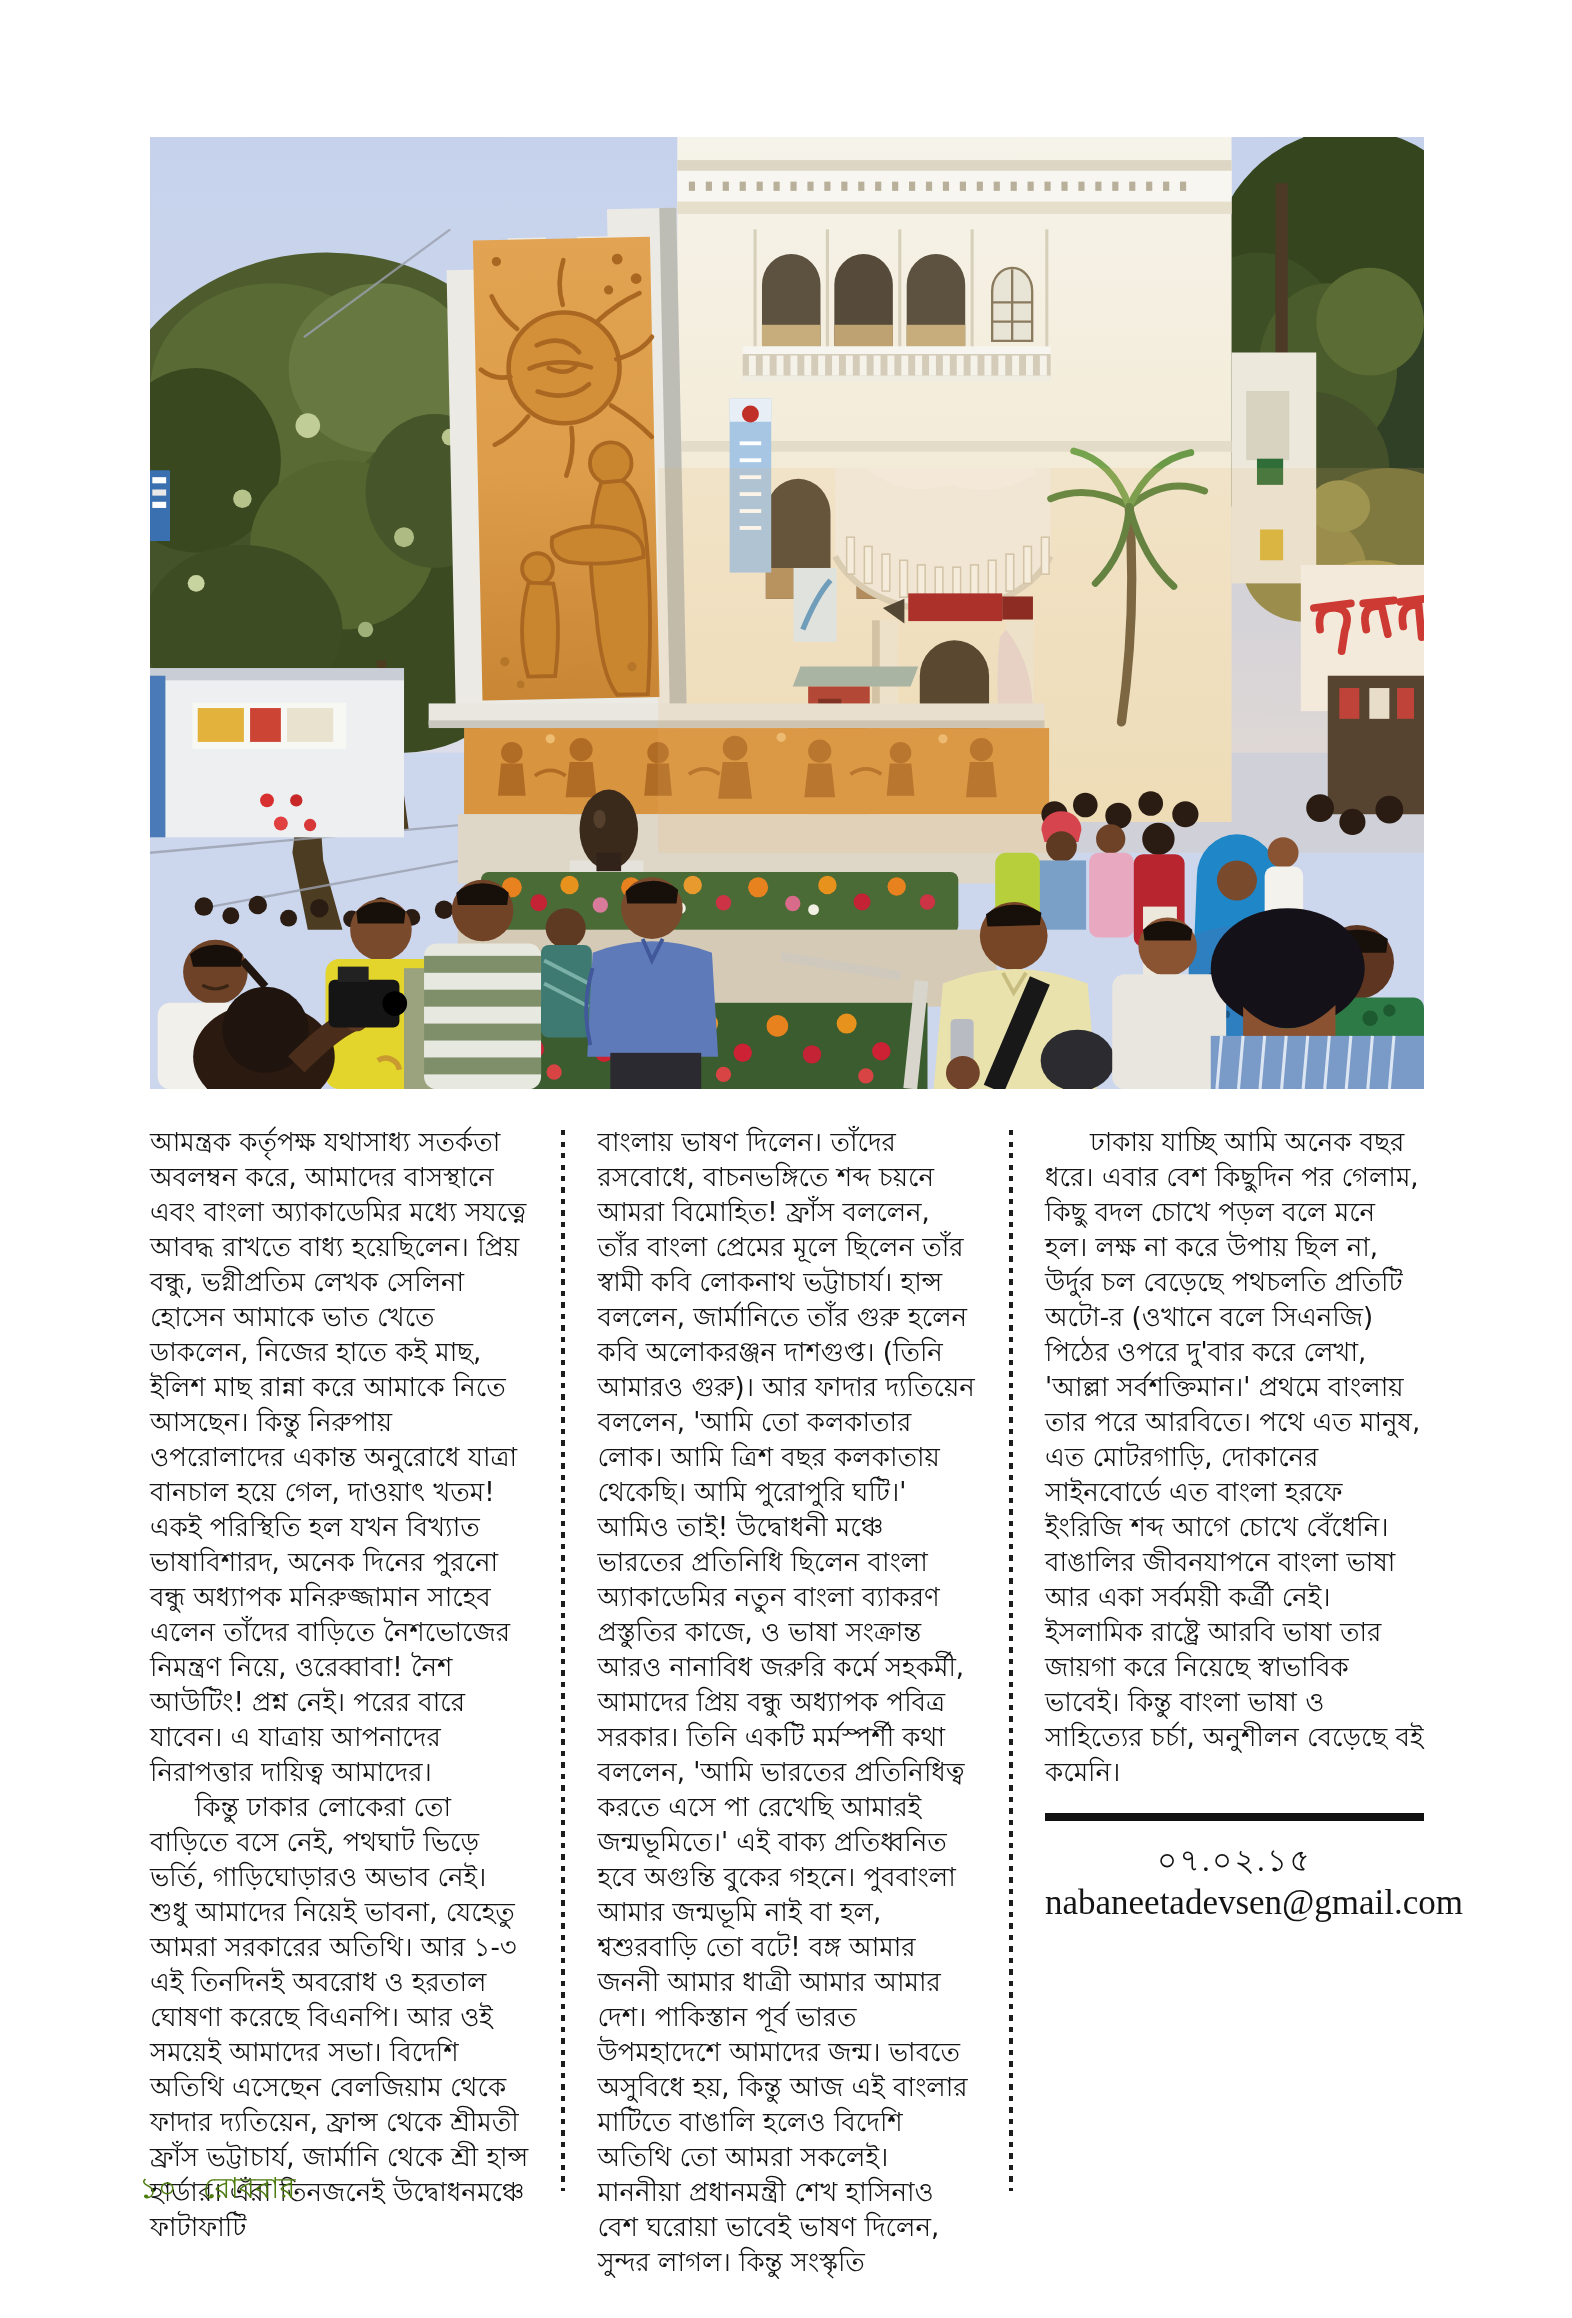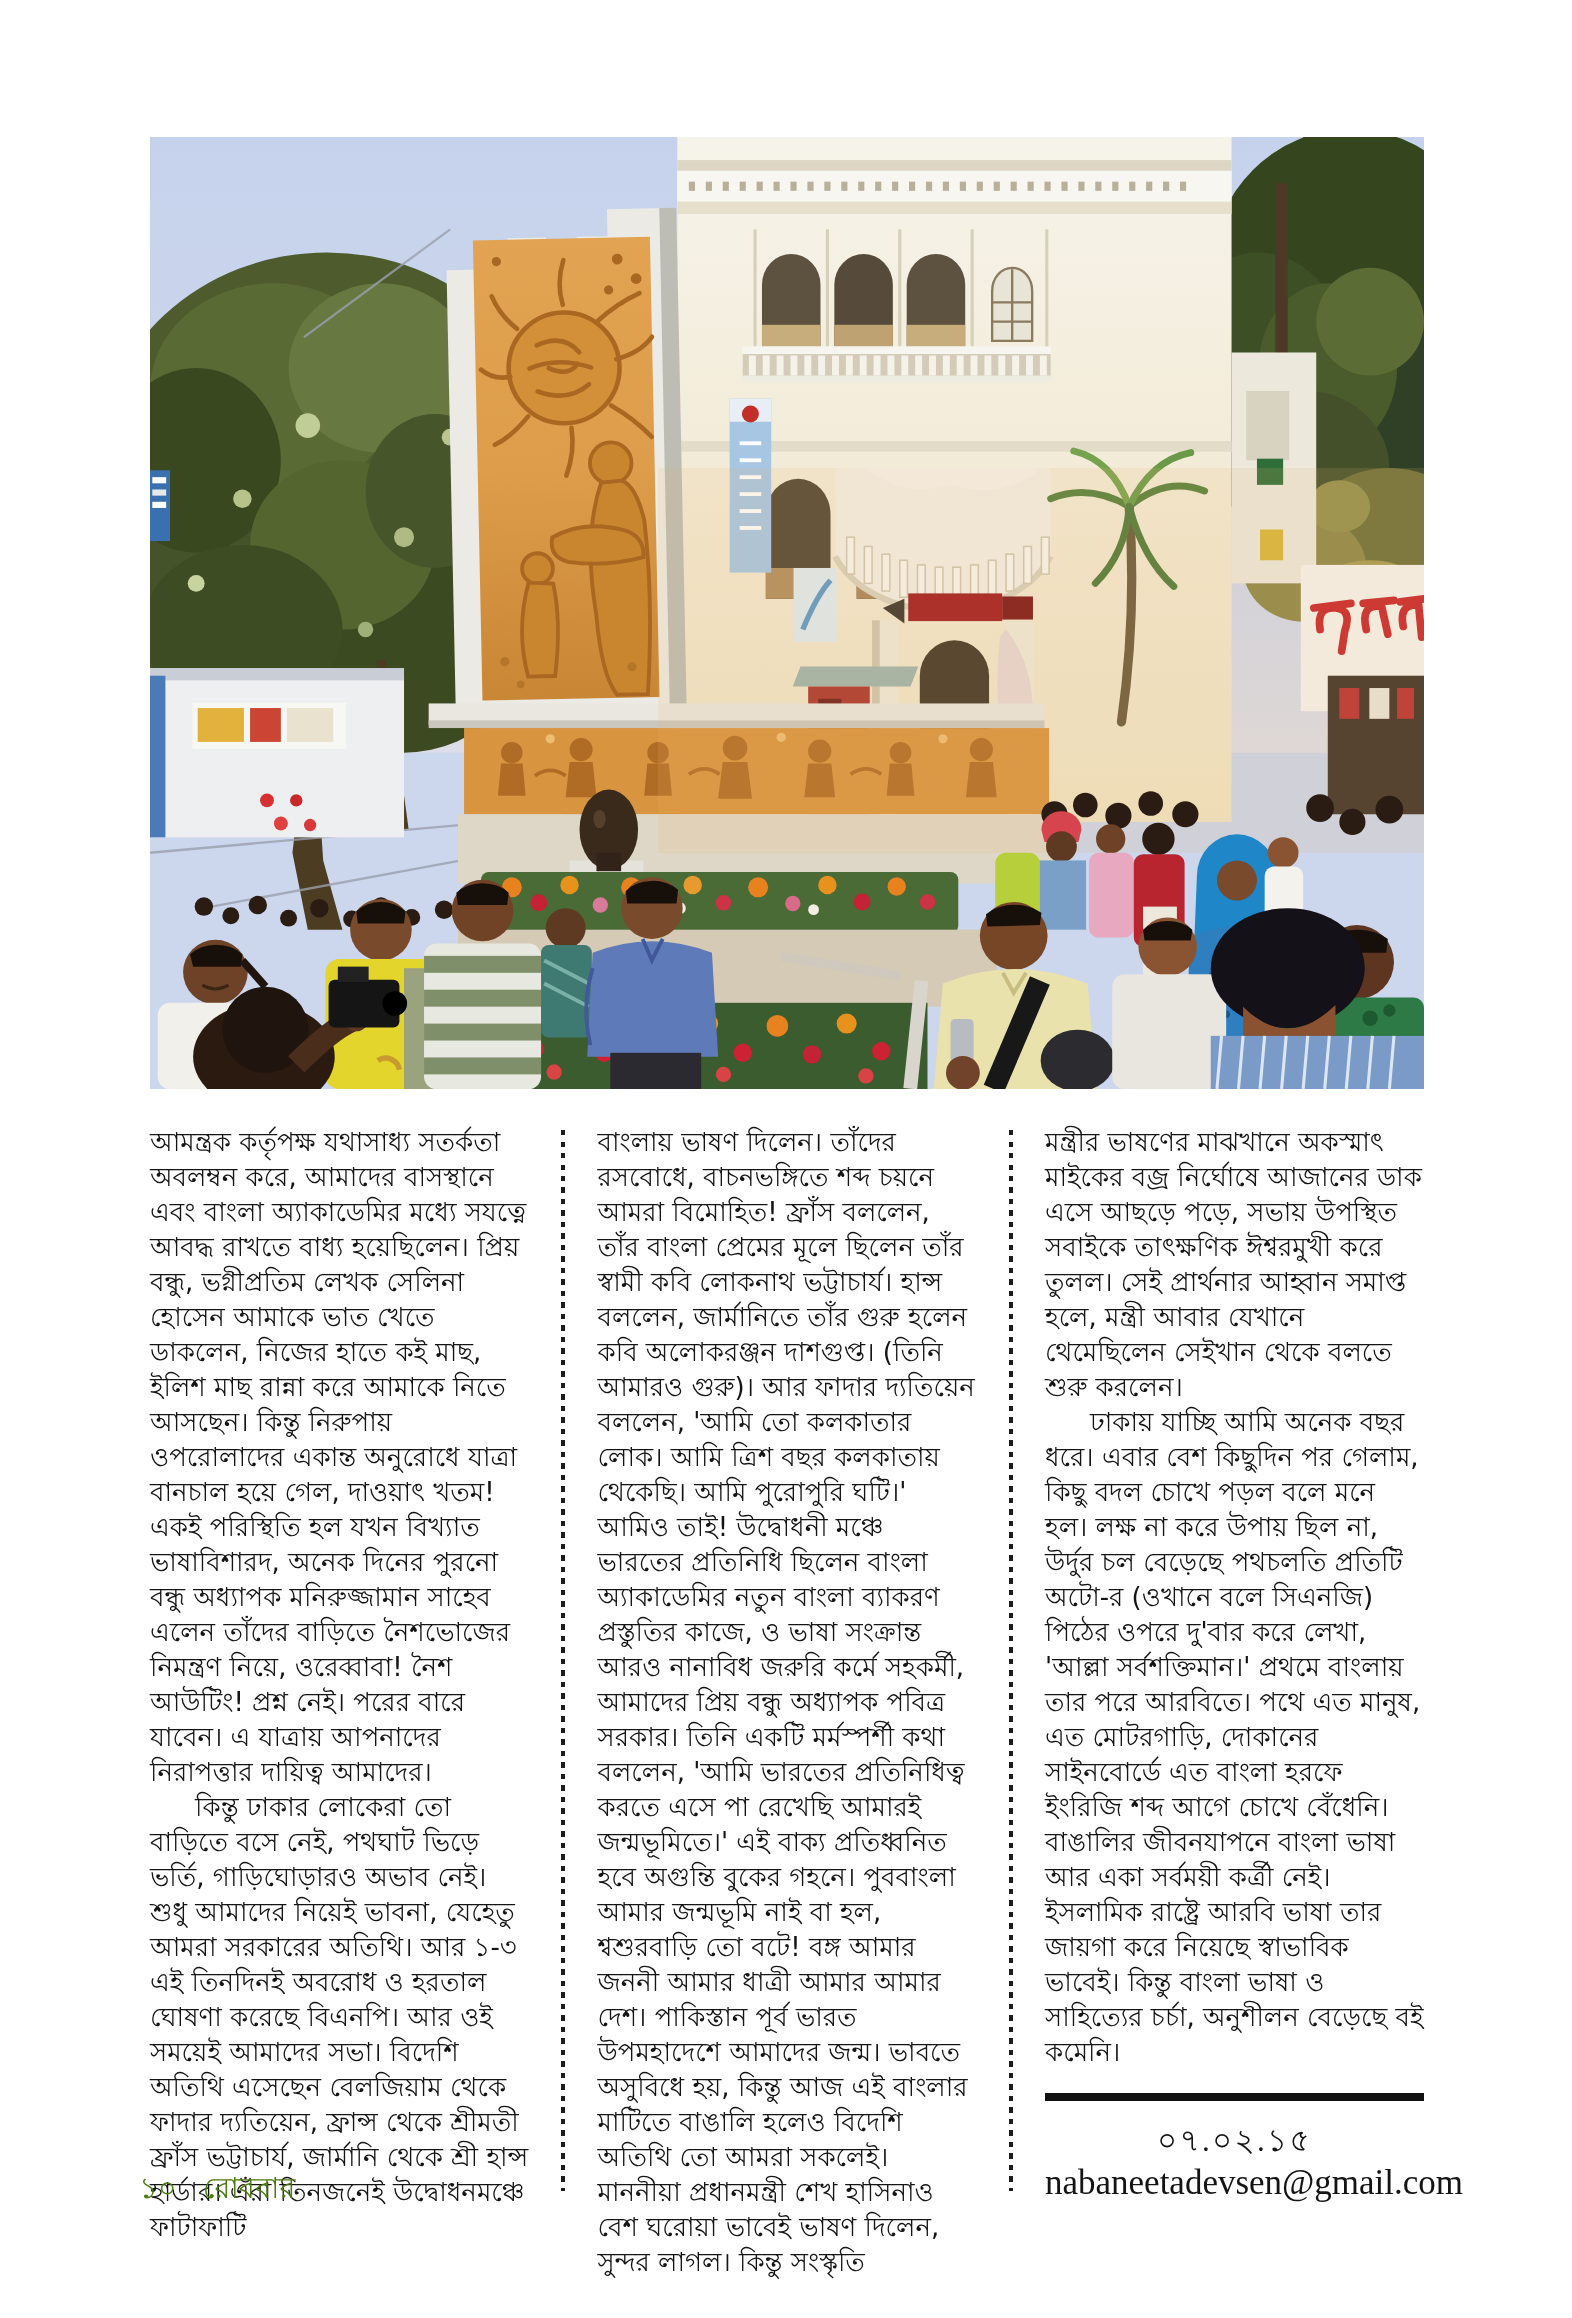--- a/index.html
+++ b/index.html
@@ -653,21 +653,20 @@
     <div class="gutter">
         <div class="dotline"></div>
       </div>
     <div class="col">
       <p>বাংলায় ভাষণ দিলেন। তাঁদের রসবোধে, বাচনভঙ্গিতে শব্দ চয়নে আমরা বিমোহিত! ফ্রাঁস বললেন, তাঁর বাংলা প্রেমের মূলে ছিলেন তাঁর স্বামী কবি লোকনাথ ভট্টাচার্য। হান্স বললেন, জার্মানিতে তাঁর গুরু হলেন কবি অলোকরঞ্জন দাশগুপ্ত। (তিনি আমারও গুরু)। আর ফাদার দ্যতিয়েন বললেন, 'আমি তো কলকাতার লোক। আমি ত্রিশ বছর কলকাতায় থেকেছি। আমি পুরোপুরি ঘটি।' আমিও তাই! উদ্বোধনী মঞ্চে ভারতের প্রতিনিধি ছিলেন বাংলা অ্যাকাডেমির নতুন বাংলা ব্যাকরণ প্রস্তুতির কাজে, ও ভাষা সংক্রান্ত আরও নানাবিধ জরুরি কর্মে সহকর্মী, আমাদের প্রিয় বন্ধু অধ্যাপক পবিত্র সরকার। তিনি একটি মর্মস্পর্শী কথা বললেন, 'আমি ভারতের প্রতিনিধিত্ব করতে এসে পা রেখেছি আমারই জন্মভূমিতে।' এই বাক্য প্রতিধ্বনিত হবে অগুন্তি বুকের গহনে। পুববাংলা আমার জন্মভূমি নাই বা হল, শ্বশুরবাড়ি তো বটে! বঙ্গ আমার জননী আমার ধাত্রী আমার আমার দেশ। পাকিস্তান পূর্ব ভারত উপমহাদেশে আমাদের জন্ম। ভাবতে অসুবিধে হয়, কিন্তু আজ এই বাংলার মাটিতে বাঙালি হলেও বিদেশি অতিথি তো আমরা সকলেই। মাননীয়া প্রধানমন্ত্রী শেখ হাসিনাও বেশ ঘরোয়া ভাবেই ভাষণ দিলেন, সুন্দর লাগল। কিন্তু সংস্কৃতি</p>
     </div>
     <div class="gutter">
         <div class="dotline"></div>
       </div>
     <div class="col">
-      <p>মন্ত্রীর ভাষণের মাঝখানে অকস্মাৎ মাইকের বজ্র নির্ঘোষে আজানের ডাক এসে আছড়ে পড়ে, সভায় উপস্থিত সবাইকে তাৎক্ষণিক ঈশ্বরমুখী করে তুলল। সেই প্রার্থনার আহ্বান সমাপ্ত হলে, মন্ত্রী আবার যেখানে থেমেছিলেন সেইখান থেকে বলতে শুরু করলেন।</p>
       <p class="indent">ঢাকায় যাচ্ছি আমি অনেক বছর ধরে। এবার বেশ কিছুদিন পর গেলাম, কিছু বদল চোখে পড়ল বলে মনে হল। লক্ষ না করে উপায় ছিল না, উর্দুর চল বেড়েছে পথচলতি প্রতিটি অটো-র (ওখানে বলে সিএনজি) পিঠের ওপরে দু'বার করে লেখা, 'আল্লা সর্বশক্তিমান।' প্রথমে বাংলায় তার পরে আরবিতে। পথে এত মানুষ, এত মোটরগাড়ি, দোকানের সাইনবোর্ডে এত বাংলা হরফে ইংরিজি শব্দ আগে চোখে বেঁধেনি। বাঙালির জীবনযাপনে বাংলা ভাষা আর একা সর্বময়ী কর্ত্রী নেই। ইসলামিক রাষ্ট্রে আরবি ভাষা তার জায়গা করে নিয়েছে স্বাভাবিক ভাবেই। কিন্তু বাংলা ভাষা ও সাহিত্যের চর্চা, অনুশীলন বেড়েছে বই কমেনি।</p>
       <div class="signoff">
         <div class="signoff-rule"></div>
         <div class="signoff-date">০৭.০২.১৫</div>
         <div class="signoff-email">nabaneetadevsen@gmail.com</div>
       </div>
     </div>
   </div>
 
   <div class="folio">

